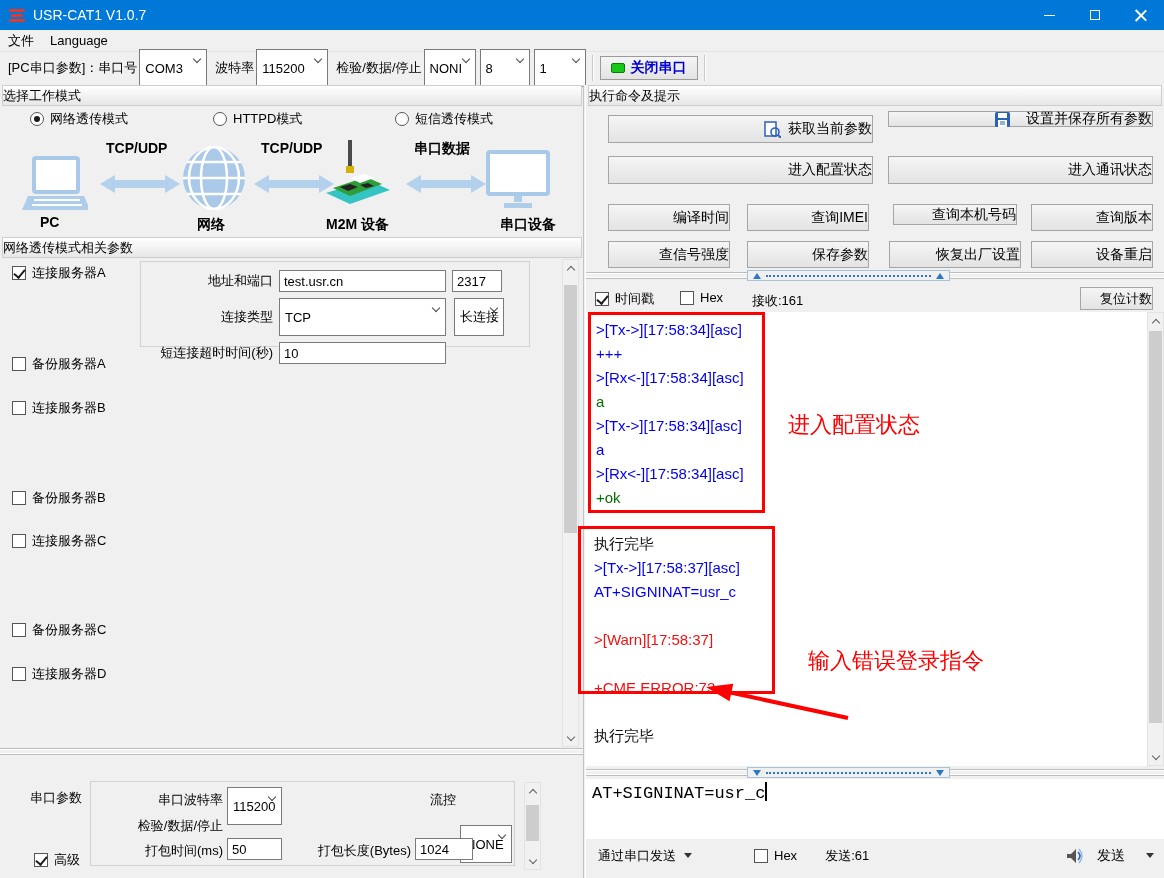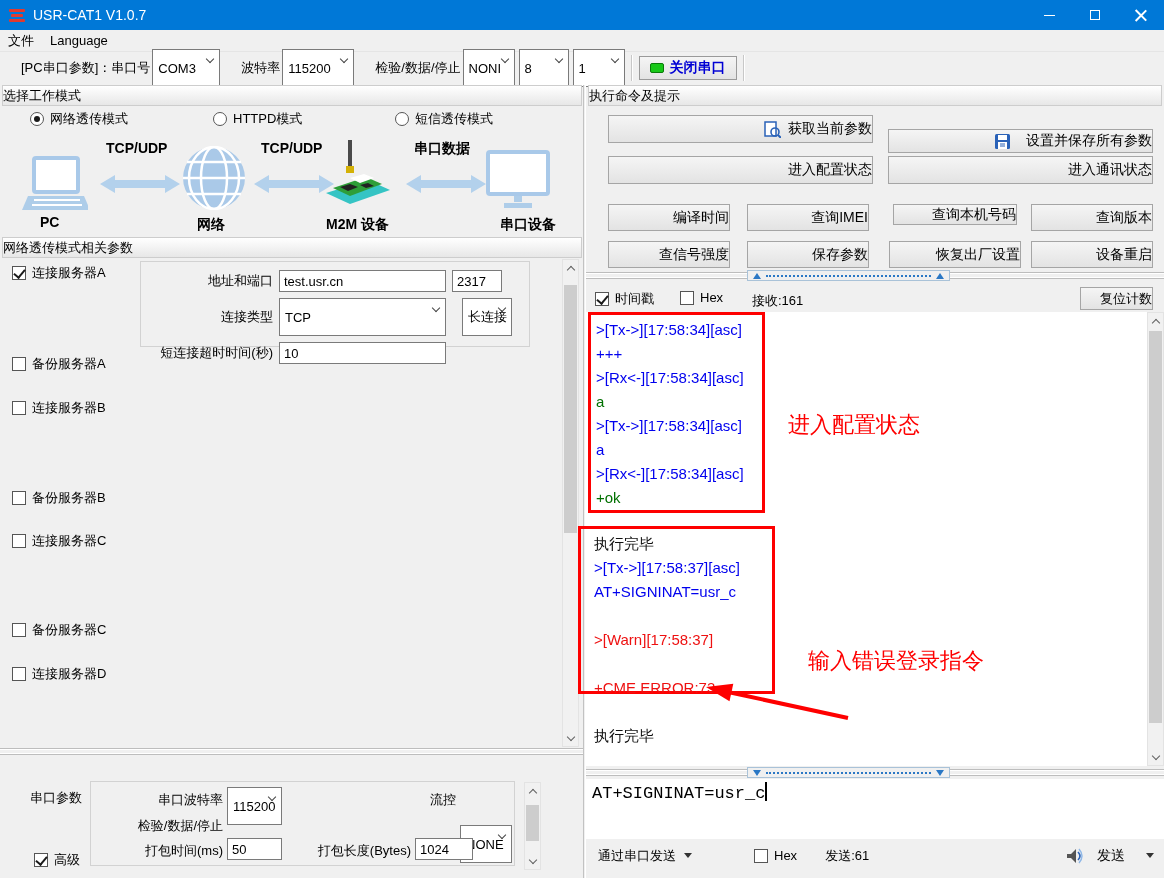--- a/index.html
+++ b/index.html
@@ -16,21 +16,21 @@
 .glyph-min{width:11px;height:1px;background:#fff}
 .glyph-max{width:10px;height:10px;border:1px solid #fff}
 .glyph-x{position:relative;width:12px;height:12px}
 .glyph-x::before,.glyph-x::after{content:"";position:absolute;left:5px;top:-1px;width:1.5px;height:15px;background:#fff}
 .glyph-x::before{transform:rotate(45deg)}.glyph-x::after{transform:rotate(-45deg)}
 
 .menubar{position:absolute;left:0;top:30px;width:1164px;height:22px;background:#f0f0f0;display:flex;align-items:center;border-bottom:1px solid #e5e5e5}
 .menu-item{padding:0 8px;height:22px;display:flex;align-items:center}
 
 .toolbar{position:absolute;left:0;top:53px;width:1164px;height:30px;display:flex;align-items:center}
-.tb-label{margin-left:21px;white-space:nowrap}
+.tb-label{margin-left:8px;white-space:nowrap}
 .sel{background:#fff;border:1px solid #7a7a7a;height:38px;display:flex;align-items:center;padding:0 16px 0 5px;position:relative;overflow:hidden;white-space:nowrap}
 .chev{position:absolute;right:6px;top:6px;width:6px;height:6px;border-right:1.6px solid #444;border-bottom:1.6px solid #444;transform:rotate(45deg)}
 .inp{background:#fff;border:1px solid #7a7a7a;height:22px;display:flex;align-items:center;padding:0 4px;overflow:hidden;white-space:nowrap}
 .vsep{width:2px;height:26px;border-left:1px solid #c8c8c8;border-right:1px solid #fff;margin:0 6px}
 .btn{background:linear-gradient(#f5f5f5,#e3e3e3);border:1px solid #a5a5a5;display:flex;align-items:center;justify-content:flex-end;font-size:14px;cursor:default}
 .btn-close-serial{height:24px;padding:0 10px;font-weight:bold;color:#0000d4;gap:6px;border:1px solid #9a9a9a}
 .led{width:14px;height:10px;background:#18c818;border:1px solid #0a7a0a;border-radius:2px}
 
 .sec{position:absolute;height:21px;background:linear-gradient(#ffffff,#e7e7e7);border:1px solid #cdcdcd;display:flex;align-items:center;padding-left:0}
 
@@ -225,21 +225,21 @@
       <div class="inp" style="width:50px;margin-left:6px">
           <span>2317</span>
         </div>
     </div>
     <div class="frow">
       <span class="flabel">连接类型</span>
       <div class="sel" style="width:167px">
           <span>TCP</span>
           <span class="chev"></span>
         </div>
-      <div class="sel" style="width:50px;margin-left:16px;padding-right:14px">
+      <div class="sel" style="width:50px;margin-left:8px;padding-right:14px">
           <span>长连接</span>
           <span class="chev"></span>
         </div>
     </div>
     <div class="frow">
       <span class="flabel">短连接超时时间(秒)</span>
       <div class="inp" style="width:167px">
           <span>10</span>
         </div>
     </div>
@@ -331,21 +331,21 @@
     </div>
 
   <div class="btn abs" style="left:608px;top:115px;width:265px;height:28px;gap:7px">
     <svg width="17" height="17">
         <rect x="1" y="1" width="11" height="14" fill="#fff" stroke="#2a62b8" stroke-width="1.5"></rect>
         <circle cx="11" cy="11" r="4" fill="none" stroke="#2a62b8" stroke-width="1.6"></circle>
         <line x1="14" y1="14" x2="17" y2="17" stroke="#2a62b8" stroke-width="2"></line>
       </svg>
     <span>获取当前参数</span>
   </div>
-  <div class="btn abs" style="left:888px;top:129px;width:265px;height:24px;gap:15px">
+  <div class="btn abs" style="left:888px;top:111px;width:265px;height:16px;gap:15px">
     <svg width="17" height="17">
         <rect x="1" y="1" width="15" height="15" rx="1.5" fill="#2a62b8"></rect>
         <rect x="4" y="2" width="9" height="5" fill="#fff"></rect>
         <rect x="4" y="9" width="9" height="7" fill="#fff"></rect>
         <line x1="6" y1="11" x2="11" y2="11" stroke="#2a62b8"></line>
         <line x1="6" y1="13" x2="11" y2="13" stroke="#2a62b8"></line>
       </svg>
     <span>设置并保存所有参数</span>
   </div>
   <div class="btn abs" style="left:608px;top:156px;width:265px;height:28px">

